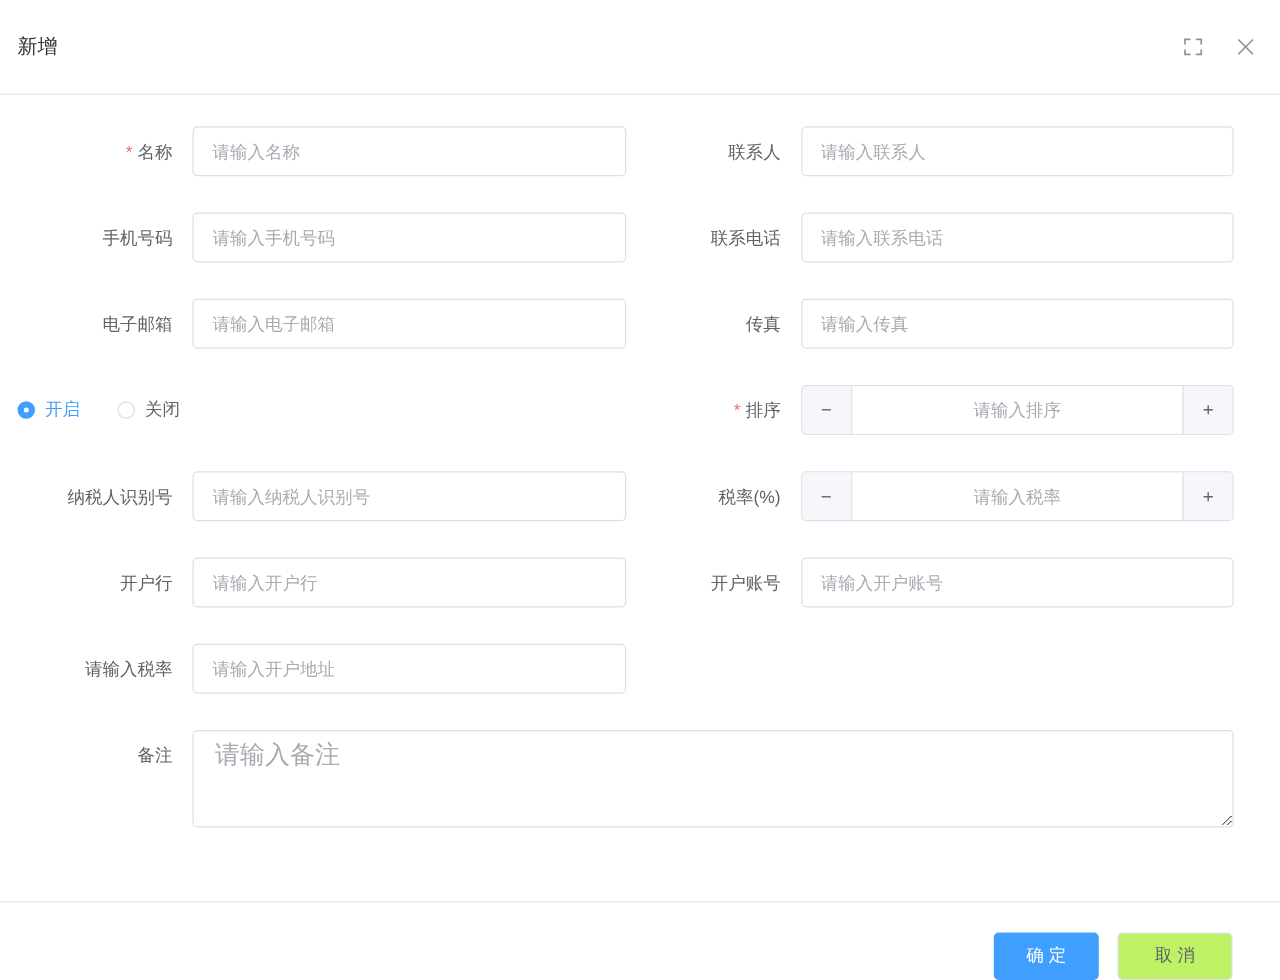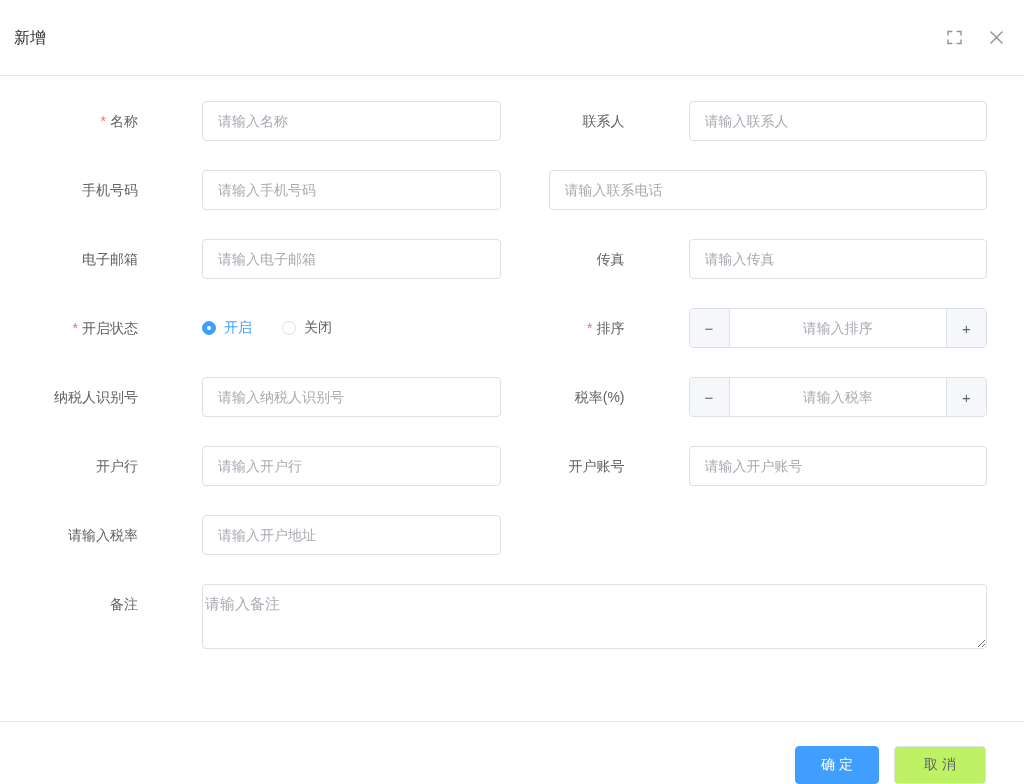--- a/index.html
+++ b/index.html
@@ -33,35 +33,35 @@
   .dialog-body { flex: 1 1 auto; padding: 25px 37px 0 14px; }
   .form-grid { display: grid; grid-template-columns: 1fr 1fr; }
   .form-item { display: flex; margin-bottom: 29px; min-height: 40px; }
   .form-item.full { grid-column: 1 / -1; }
   .form-label {
     flex: 0 0 140px; width: 140px; padding-right: 16px;
     text-align: right; font-size: 14px; color: #606266; line-height: 40px;
     white-space: nowrap;
   }
   .required-mark { color: #f56c6c; margin-right: 4px; font-size: 14px; }
-  .form-control { flex: 1 1 auto; min-width: 0; margin-left: 48px; }
+  .form-control { flex: 1 1 auto; min-width: 0; }
 
   .el-input {
     width: 100%; height: 40px;
     border: 1px solid #dcdfe6; border-radius: 4px;
     padding: 0 15px; font-size: 14px; color: #303133;
     outline: none; background: #fff;
     font-family: "Liberation Sans", "DejaVu Sans", sans-serif;
   }
   .el-input::placeholder, .el-textarea::placeholder, .num-field::placeholder { color: #a8abb2; opacity: 1; }
 
   .el-textarea {
-    width: 100%; height: 65px;
+    width: 100%; height: 78px;
     border: 1px solid #dcdfe6; border-radius: 4px;
-    padding: 9px 2px; font-size: 15px; color: #303133; line-height: 20px;
+    padding: 9px 17px; font-size: 20px; color: #303133; line-height: 20px;
     outline: none; resize: vertical; background: #fff;
     font-family: "Liberation Sans", "DejaVu Sans", sans-serif;
     display: block;
   }
 
   
   .el-input-number {
     display: flex; width: 100%; height: 40px;
     border: 1px solid #dcdfe6; border-radius: 4px; overflow: hidden; background: #fff;
   }
@@ -150,34 +150,34 @@
       <div class="form-item">
         <label class="form-label">联系人</label>
         <div class="form-control"><input class="el-input" placeholder="请输入联系人" style=""></div>
       </div>
 
       <div class="form-item">
         <label class="form-label">手机号码</label>
         <div class="form-control"><input class="el-input" placeholder="请输入手机号码" style=""></div>
       </div>
       <div class="form-item">
+        <label class="form-label">联系电话</label>
         <div class="form-control"><input class="el-input" placeholder="请输入联系电话" style=""></div>
       </div>
 
       <div class="form-item">
         <label class="form-label">电子邮箱</label>
         <div class="form-control"><input class="el-input" placeholder="请输入电子邮箱" style=""></div>
       </div>
       <div class="form-item">
         <label class="form-label">传真</label>
         <div class="form-control"><input class="el-input" placeholder="请输入传真" style=""></div>
       </div>
 
       <div class="form-item">
-        <label class="form-label"><span class="required-mark">*</span><span>开启状态</span></label>
         <div class="form-control radio-group">
           <span class="el-radio selected">
             <span class="radio-dot"></span>
             <span class="radio-label">开启</span>
           </span>
           <span class="el-radio">
             <span class="radio-dot"></span>
             <span class="radio-label">关闭</span>
           </span>
         </div>

